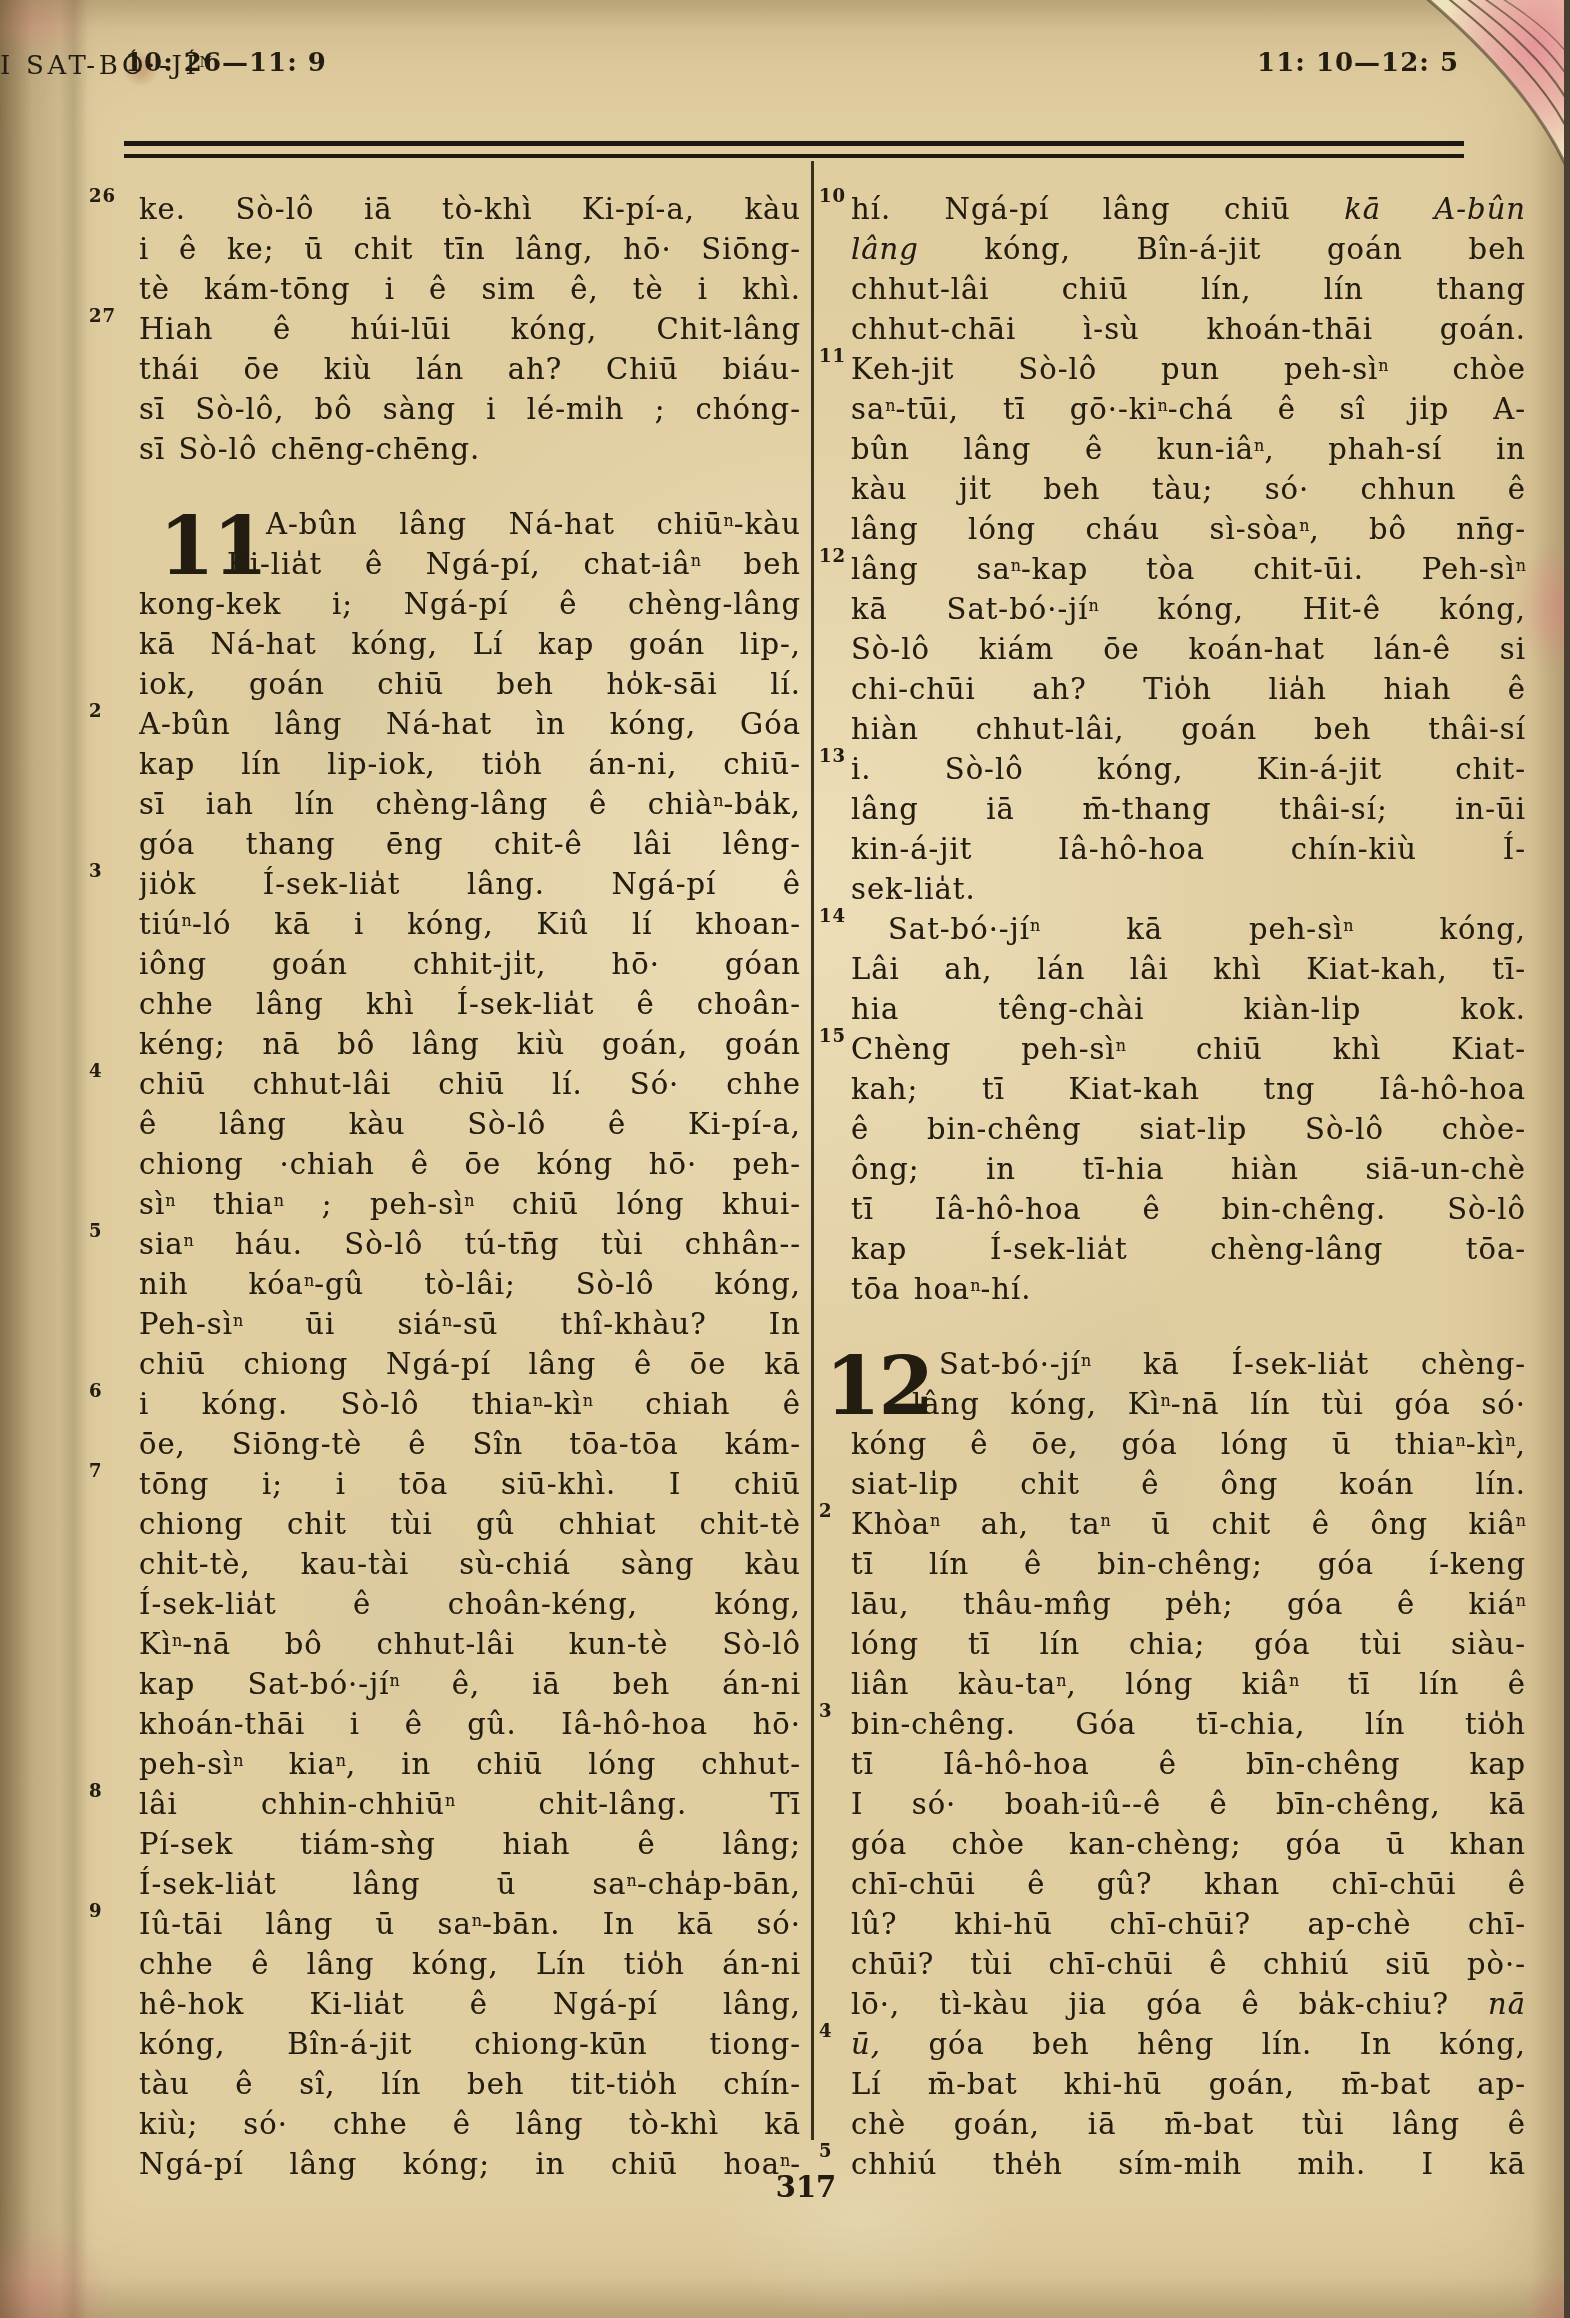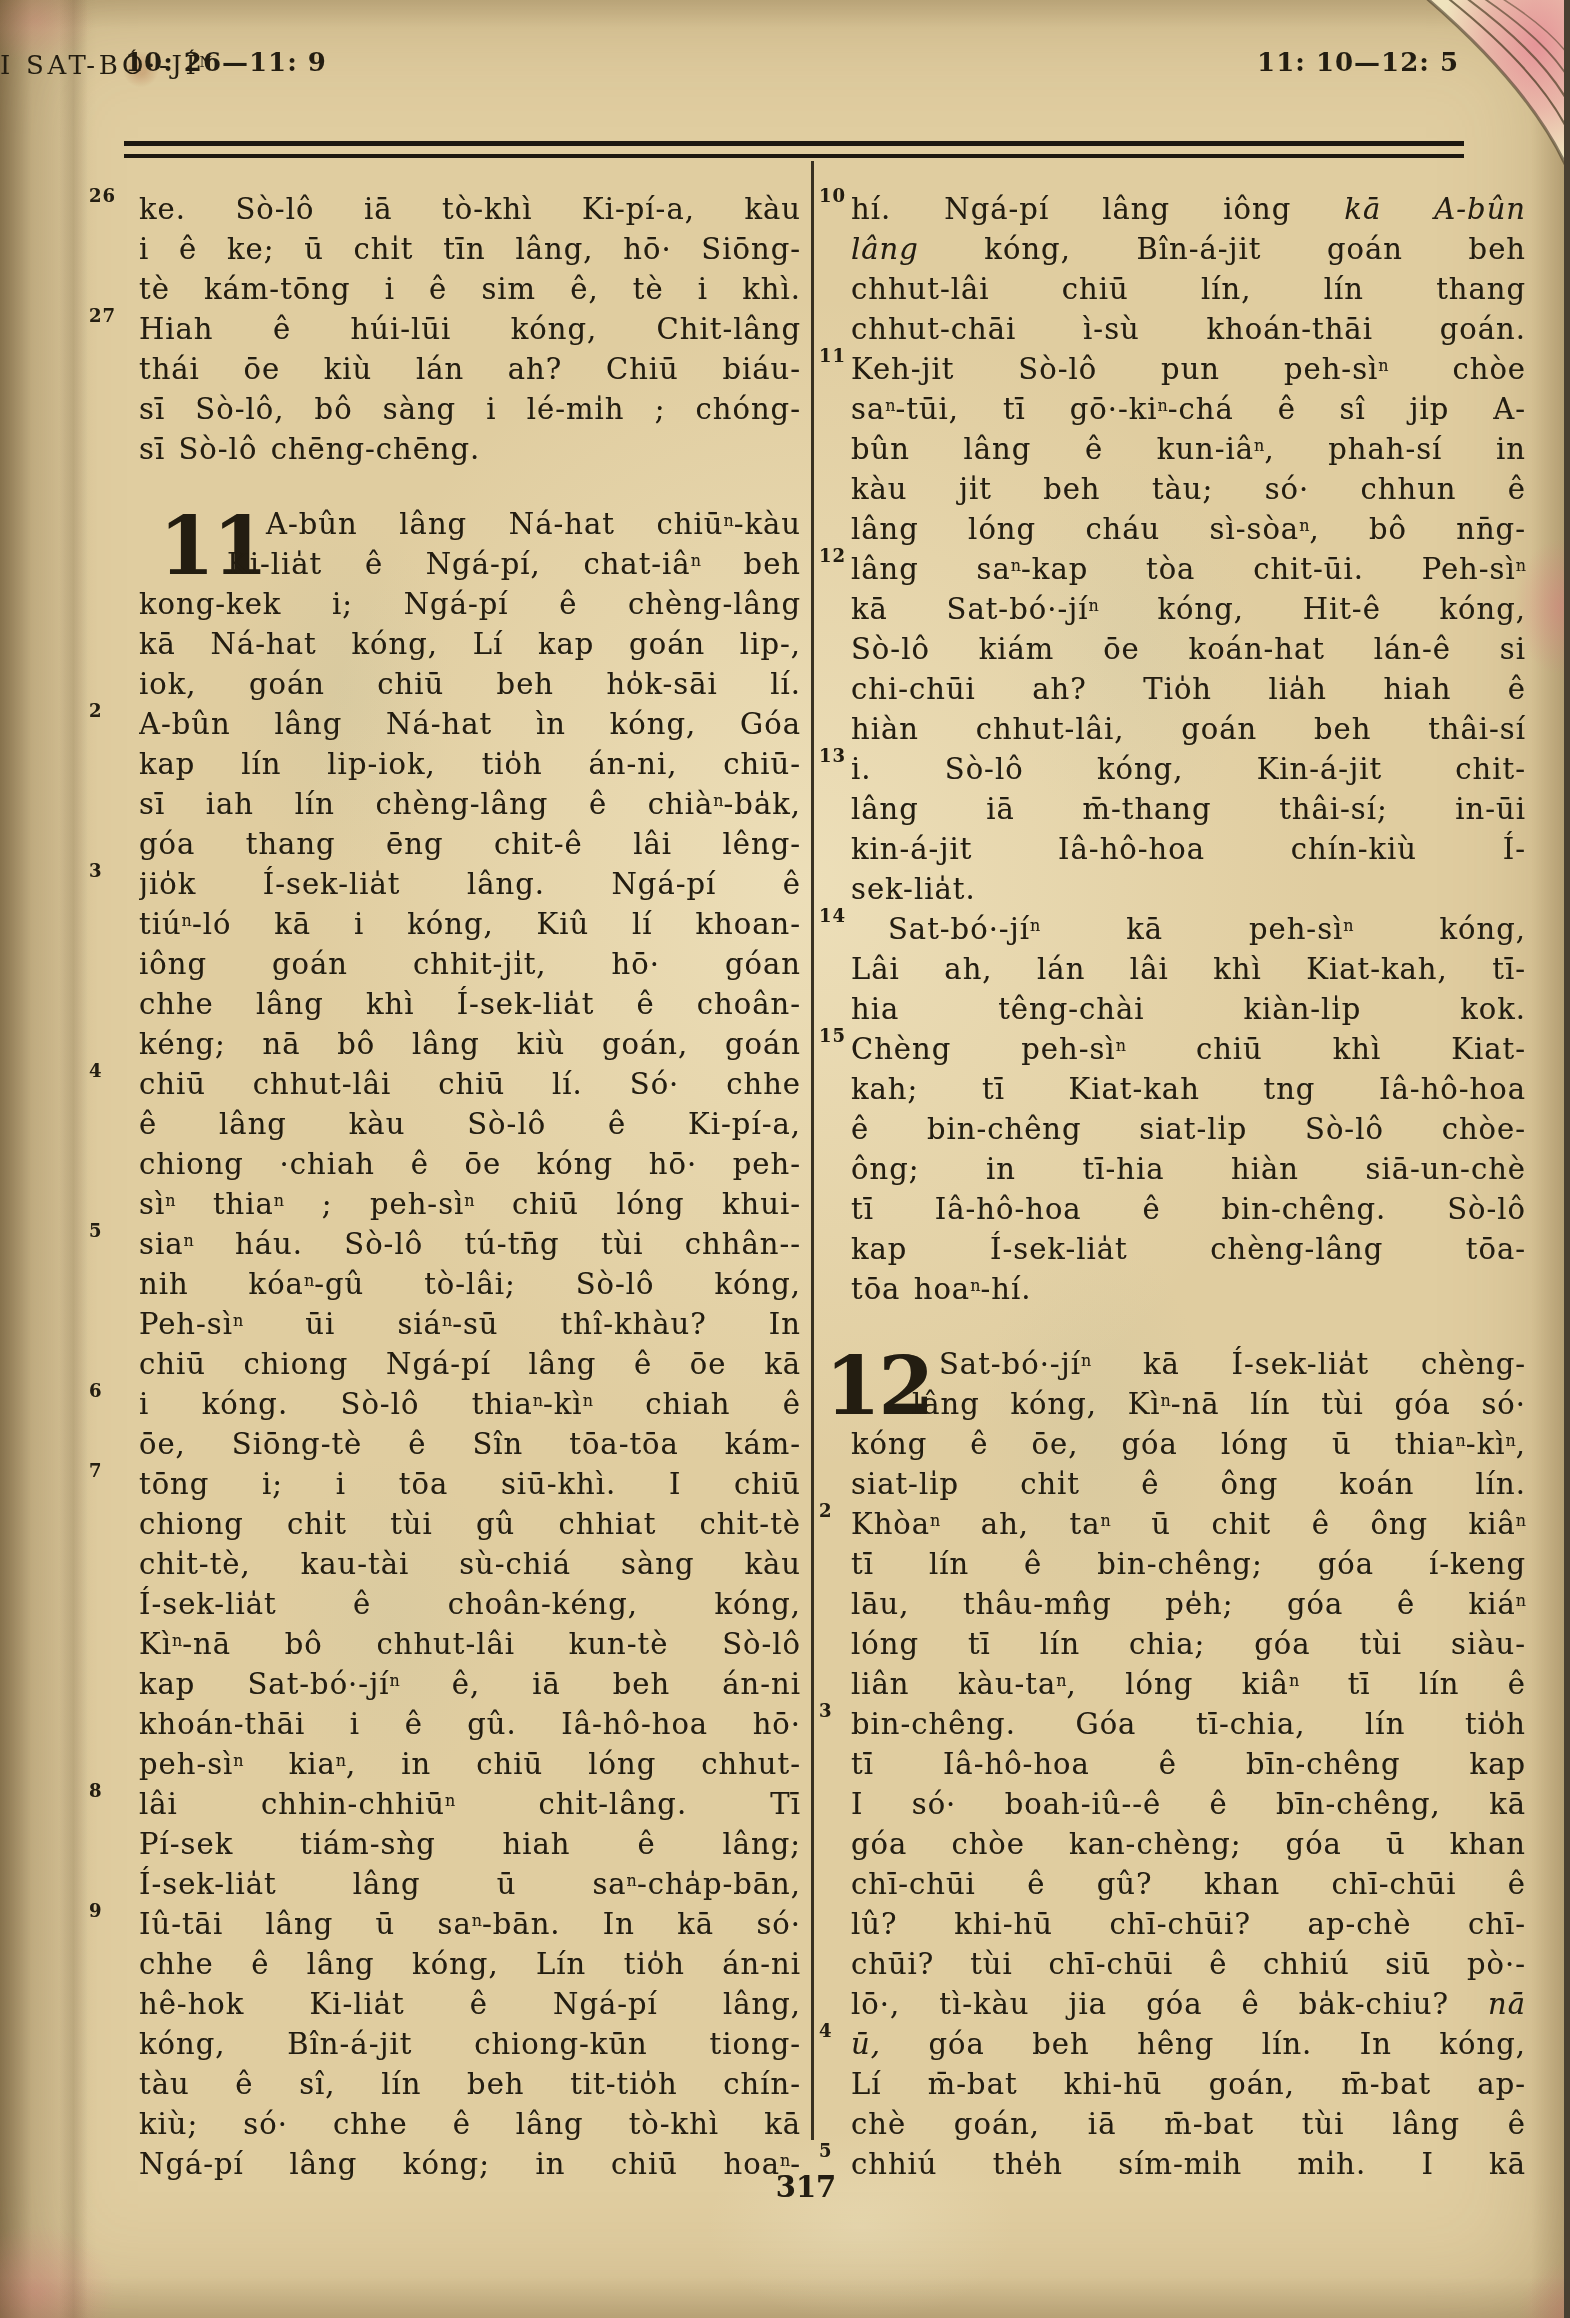--- a/index.html
+++ b/index.html
@@ -268,21 +268,21 @@
       <div class="line">
         <span class="txt"><span>kiù; só· chhe ê lâng tò-khì kā</span></span>
       </div>
       <div class="line">
         <span class="txt"><span>Ngá-pí lâng kóng; in chiū hoa<sup class="sn">n</sup>-</span></span>
       </div>
     </div>
   <div id="col-right" class="col right-col">
       <div class="line">
         <span class="vnum">10</span>
-        <span class="txt"><span>hí. Ngá-pí lâng iông </span><em>kā A-bûn</em></span>
+        <span class="txt"><span>hí. Ngá-pí lâng chiū </span><em>kā A-bûn</em></span>
       </div>
       <div class="line">
         <span class="txt"><em>lâng</em><span> kóng, Bîn-á-jit goán beh</span></span>
       </div>
       <div class="line">
         <span class="txt"><span>chhut-lâi chiū lín, lín thang</span></span>
       </div>
       <div class="line">
         <span class="txt"><span>chhut-chāi ì-sù khoán-thāi goán.</span></span>
       </div>

